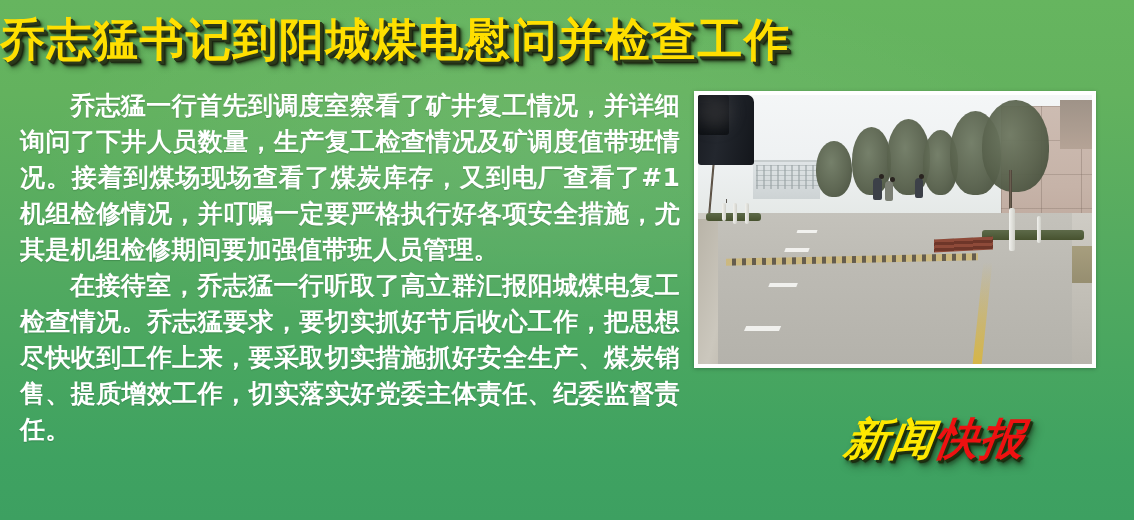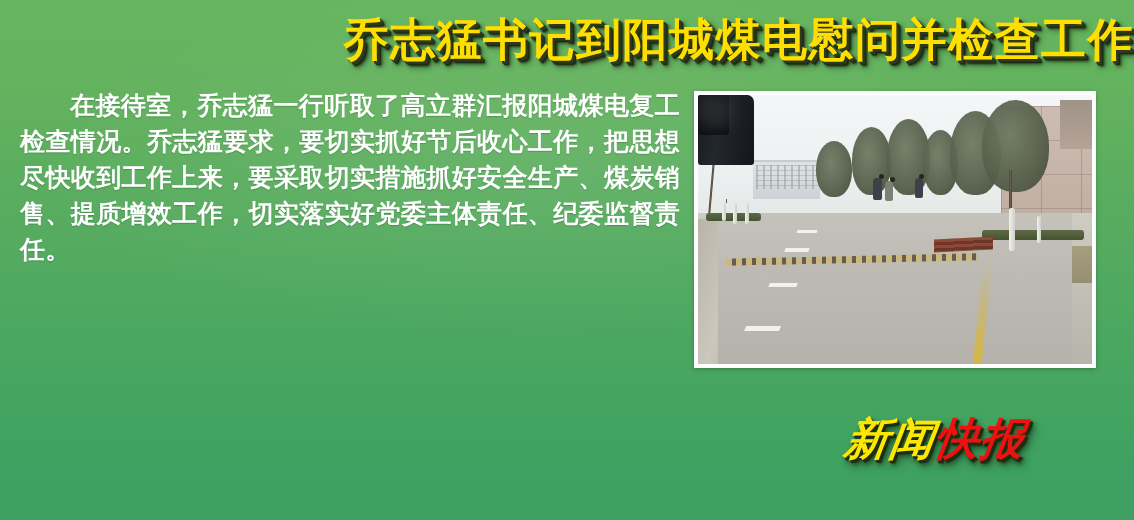--- a/index.html
+++ b/index.html
@@ -27,21 +27,21 @@
     background: radial-gradient(ellipse 70% 55% at 48% 30%, rgba(255,255,255,0.07) 0%, rgba(255,255,255,0.0) 65%);
     pointer-events: none;
   }
 
   
   #title-bar {
     position: absolute;
     left: 0;
     top: 12px;
     width: 1134px;
-    text-align: right;
+    text-align: left;
     z-index: 5;
   }
   #title-text {
     display: inline-block;
     font-family: "DejaVu Sans", "Liberation Sans", sans-serif;
     font-size: 45px;
     line-height: 56px;
     font-weight: 700;
     color: #ffdf00;
     letter-spacing: 1.5px;
@@ -288,20 +288,21 @@
 </head>
 <body>
 
 <div id="poster">
 
   <div id="title-bar">
     <span id="title-text">乔志猛书记到阳城煤电慰问并检查工作</span>
   </div>
 
   <div id="article">
+    <p class="para">乔志猛一行首先到调度室察看了矿井复工情况，并详细询问了下井人员数量，生产复工检查情况及矿调度值带班情况。接着到煤场现场查看了煤炭库存，又到电厂查看了#1机组检修情况，并叮嘱一定要严格执行好各项安全措施，尤其是机组检修期间要加强值带班人员管理。</p>
     <p class="para">在接待室，乔志猛一行听取了高立群汇报阳城煤电复工检查情况。乔志猛要求，要切实抓好节后收心工作，把思想尽快收到工作上来，要采取切实措施抓好安全生产、煤炭销售、提质增效工作，切实落实好党委主体责任、纪委监督责任。</p>
   </div>
 
   <div id="photo-frame">
     <div id="photo">
 
       <div class="sky"></div>
 
       <div class="bldg-left"></div>
       <div class="bldg-left-win"></div>

